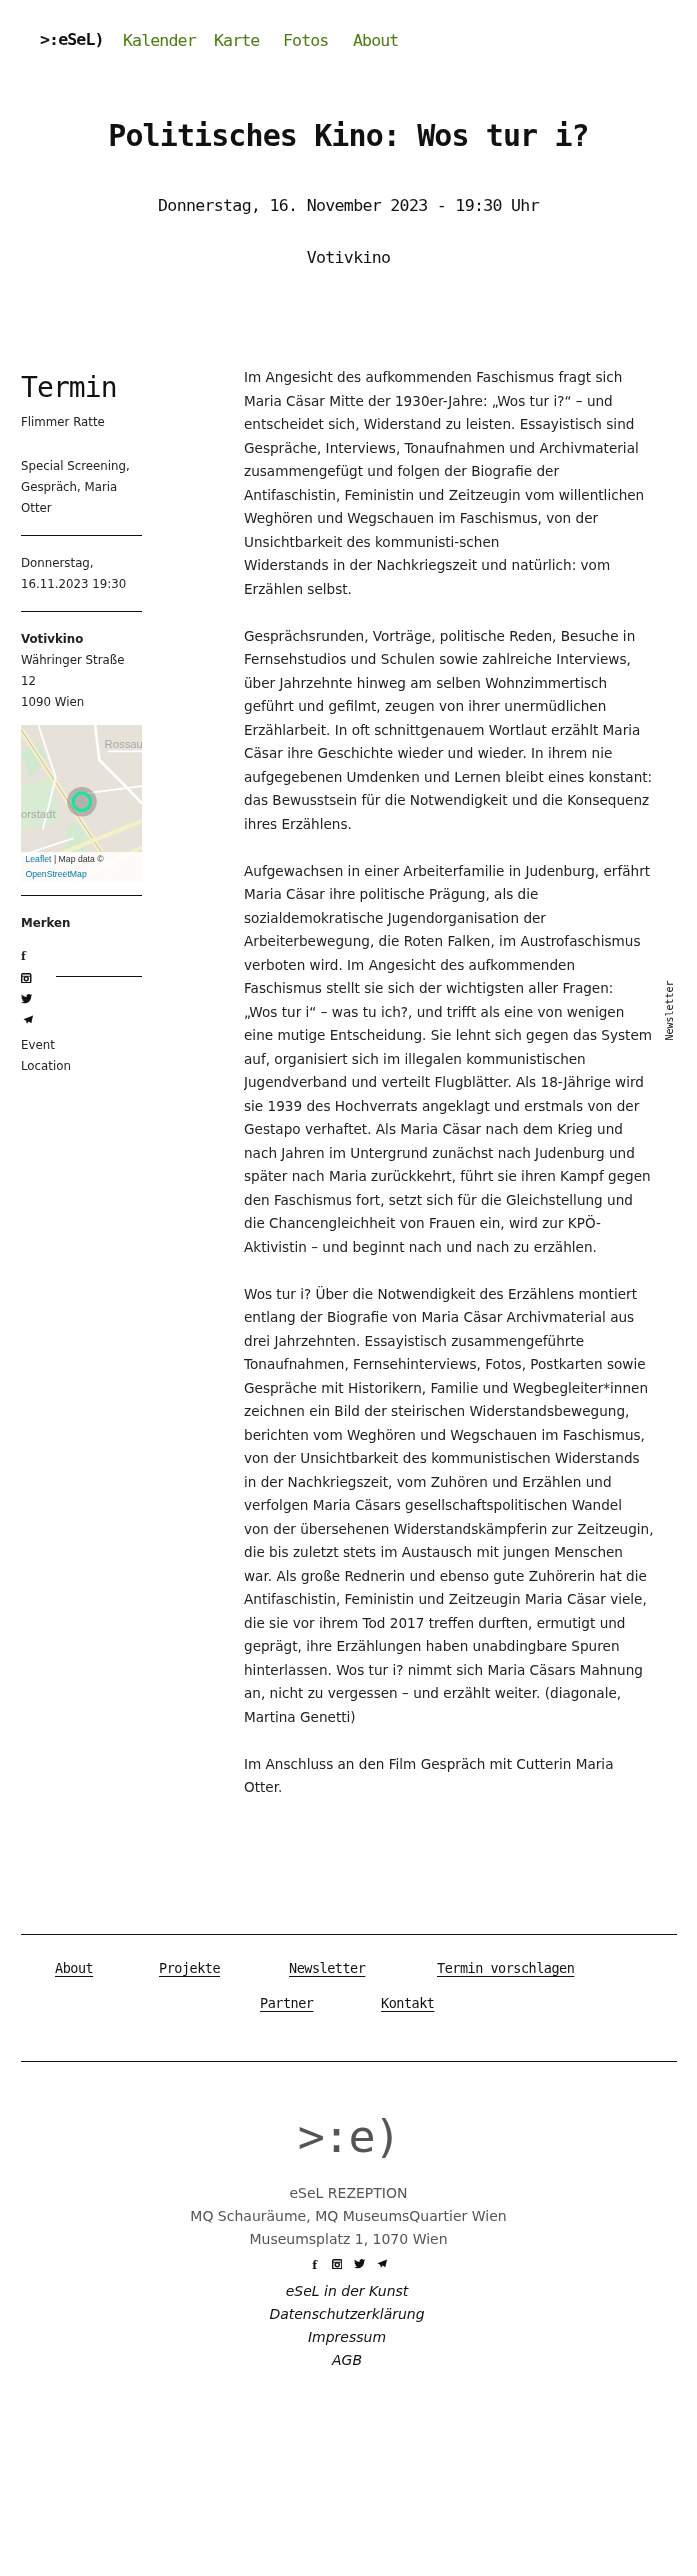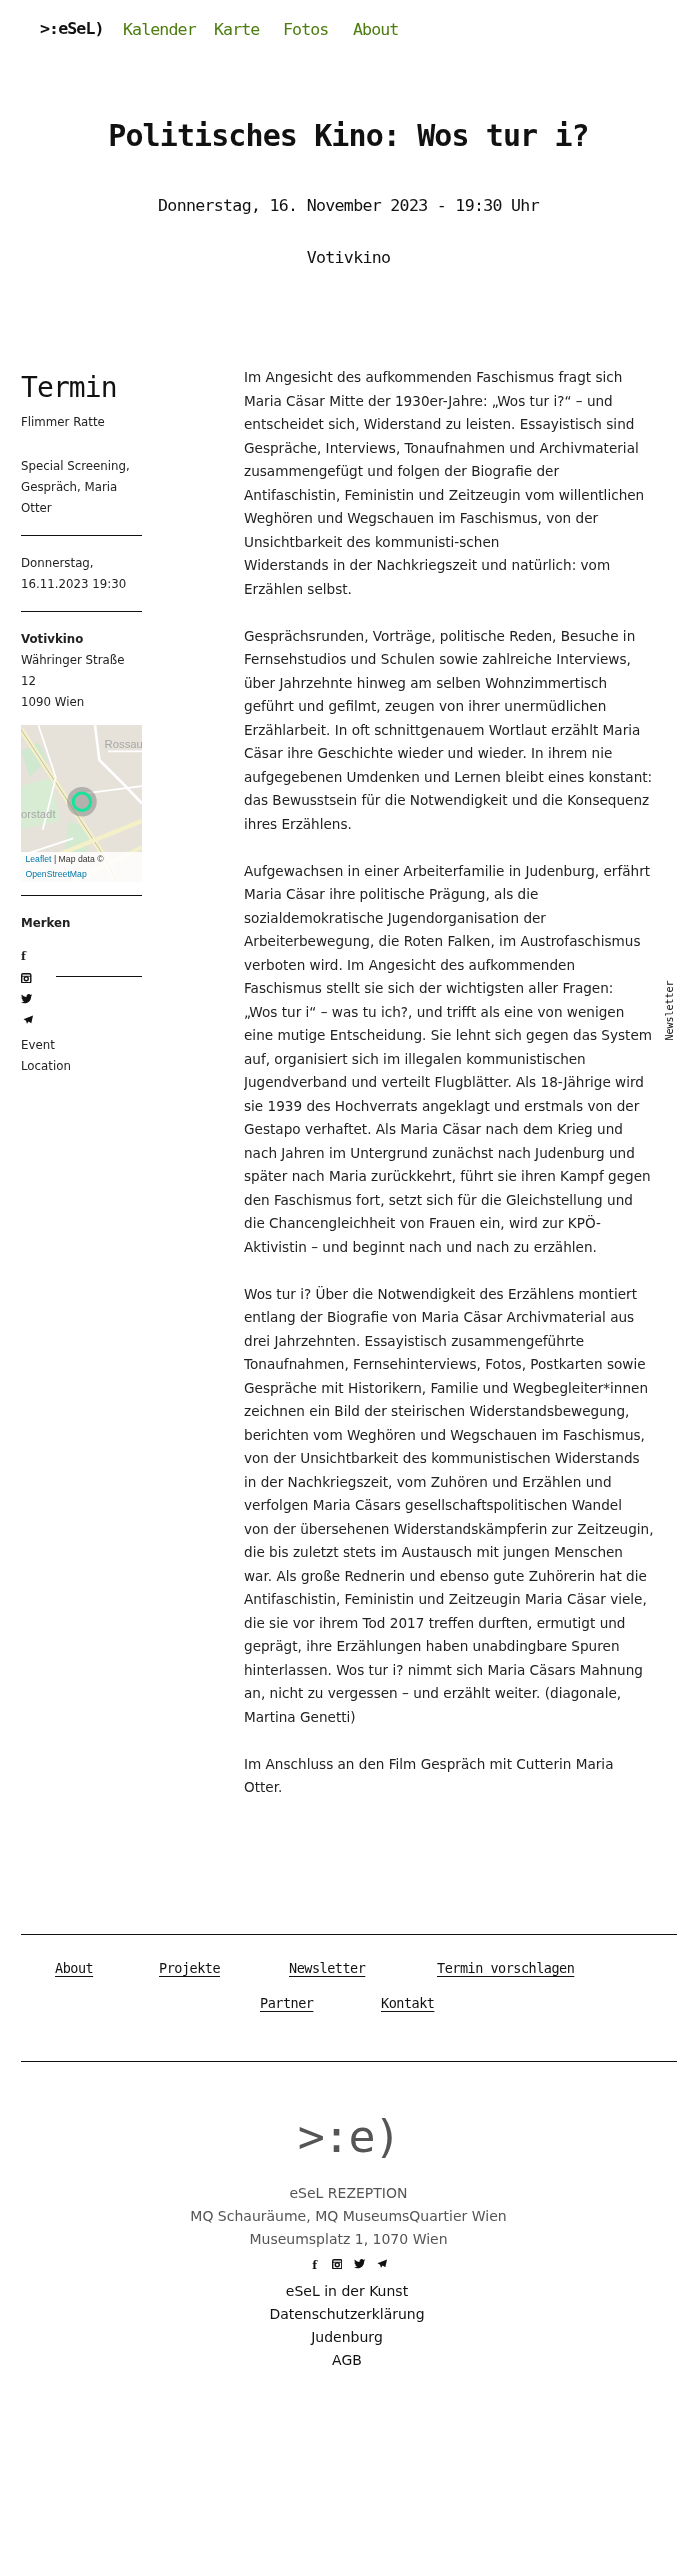--- a/index.html
+++ b/index.html
@@ -1,20 +1,20 @@
 <!DOCTYPE html>
 <html style="font-size:14px"><head>
 <meta charset="utf-8">
 <style>
   * { box-sizing: border-box; margin: 0; padding: 0; }
   html, body { width: 697px; background: #fff; color: #111; }
   body { font-family: "DejaVu Sans", sans-serif; position: relative; height: 2576px; overflow: hidden; }
 
   
-  .topnav { position: absolute; top: 19px; left: 0; width: 697px; height: 26px; }
+  .topnav { position: absolute; top: 30px; left: 0; width: 697px; height: 26px; }
   .topnav .logo { position: absolute; left: 40px; top: 0; font-family: "DejaVu Sans Mono", monospace; font-weight: bold; font-size: 16.6px; letter-spacing: -0.9px; color: #111; text-decoration: none; }
   .topnav a.nav { position: absolute; top: 0.9px; font-family: "DejaVu Sans Mono", monospace; font-size: 16.6px; color: #4d7c0f; text-decoration: none; letter-spacing: -0.9px; }
 
   .title { position: absolute; top: 118px; left: 0; width: 697px; text-align: center; font-family: "DejaVu Sans Mono", monospace; font-size: 30px; letter-spacing: -0.9px; color: #111; }
   .datetime { position: absolute; top: 196px; left: 0; width: 697px; text-align: center; font-family: "DejaVu Sans Mono", monospace; font-size: 16.6px; letter-spacing: -0.7px; }
   .venue { position: absolute; top: 248px; left: 0; width: 697px; text-align: center; font-family: "DejaVu Sans Mono", monospace; font-size: 16.6px; letter-spacing: -0.7px; }
 
   
   .sidebar { position: absolute; top: 370px; left: 21px; width: 122px; font-size: 11.8px; line-height: 21px; color: #222; }
   .sidebar h2 { font-family: "DejaVu Sans Mono", monospace; font-weight: normal; font-size: 28px; line-height: 35px; letter-spacing: -0.9px; margin-bottom: 7px; color: #111; }
@@ -39,21 +39,21 @@
   .newsletter-tab span { position: absolute; left: -26px; top: 30px; width: 70px; transform: rotate(-90deg); font-family: "DejaVu Sans Mono", monospace; font-size: 10px; color: #111; text-align: center; display: block; }
 
   
   .rule { position: absolute; left: 21px; width: 656px; border-top: 1.3px solid #111; }
   .footnav a { position: absolute; font-family: "DejaVu Sans Mono", monospace; font-size: 13.5px; color: #111; text-decoration: underline; text-underline-offset: 2.6px; letter-spacing: -0.5px; }
 
   .footer-logo { position: absolute; top: 2110px; left: 0; width: 697px; text-align: center; font-family: "DejaVu Sans Mono", monospace; font-size: 45px; color: #555; letter-spacing: -1.7px; }
   .footer-addr { position: absolute; top: 2182px; left: 0; width: 697px; text-align: center; font-size: 14px; line-height: 23px; color: #555; }
   .footer-social { position: absolute; top: 2258px; left: 0; width: 697px; text-align: center; font-size: 11.3px; }
   .footer-social span { display: inline-block; width: 19px; }
-  .footer-links { position: absolute; top: 2280px; left: 0; width: 694px; text-align: center; font-size: 14px; line-height: 23px; color: #111; }
+  .footer-links { position: absolute; top: 2280px; left: 0; width: 694px; text-align: center; font-size: 14px; line-height: 23px; color: #111; font-style: italic; }
   .footer-links a { display: block; color: #111; text-decoration: none; }
 </style>
 </head>
 <body>
 
 <nav class="topnav">
   <a class="logo">&gt;:eSeL)</a>
   <a class="nav" style="left:123px">Kalender</a>
   <a class="nav" style="left:214px">Karte</a>
   <a class="nav" style="left:283px">Fotos</a>
@@ -229,16 +229,16 @@
   <span><svg width="11.3" height="9.6" viewBox="0 0 24 20">
         <path d="M24 2.4c-.9.4-1.8.7-2.8.8 1-.6 1.8-1.6 2.2-2.7-1 .6-2 1-3.1 1.2C19.3.7 18 0 16.6 0c-2.7 0-4.9 2.2-4.9 4.9 0 .4 0 .8.1 1.1C7.7 5.8 4.1 3.9 1.7.9c-.4.7-.7 1.6-.7 2.5 0 1.7.9 3.2 2.2 4.1-.8 0-1.6-.2-2.2-.6v.1c0 2.4 1.7 4.4 3.9 4.8-.4.1-.8.2-1.3.2-.3 0-.6 0-.9-.1.6 2 2.4 3.4 4.6 3.4-1.7 1.3-3.8 2.1-6.1 2.1-.4 0-.8 0-1.2-.1 2.2 1.4 4.8 2.2 7.5 2.2 9.1 0 14-7.5 14-14v-.6c1-.7 1.8-1.6 2.5-2.5z" fill="#111"></path>
       </svg></span>
   <span><svg width="10.5" height="9.6" viewBox="0 0 24 22">
         <path d="M23 1L1 10l6 3 2 7 4-5 6 4z" fill="#111"></path>
       </svg></span>
 </div>
 <div class="footer-links">
   <a>eSeL in der Kunst</a>
   <a>Datenschutzerklärung</a>
-  <a>Judenburg</a>
+  <a>Impressum</a>
   <a>AGB</a>
 </div>
 
 
 </body></html>

